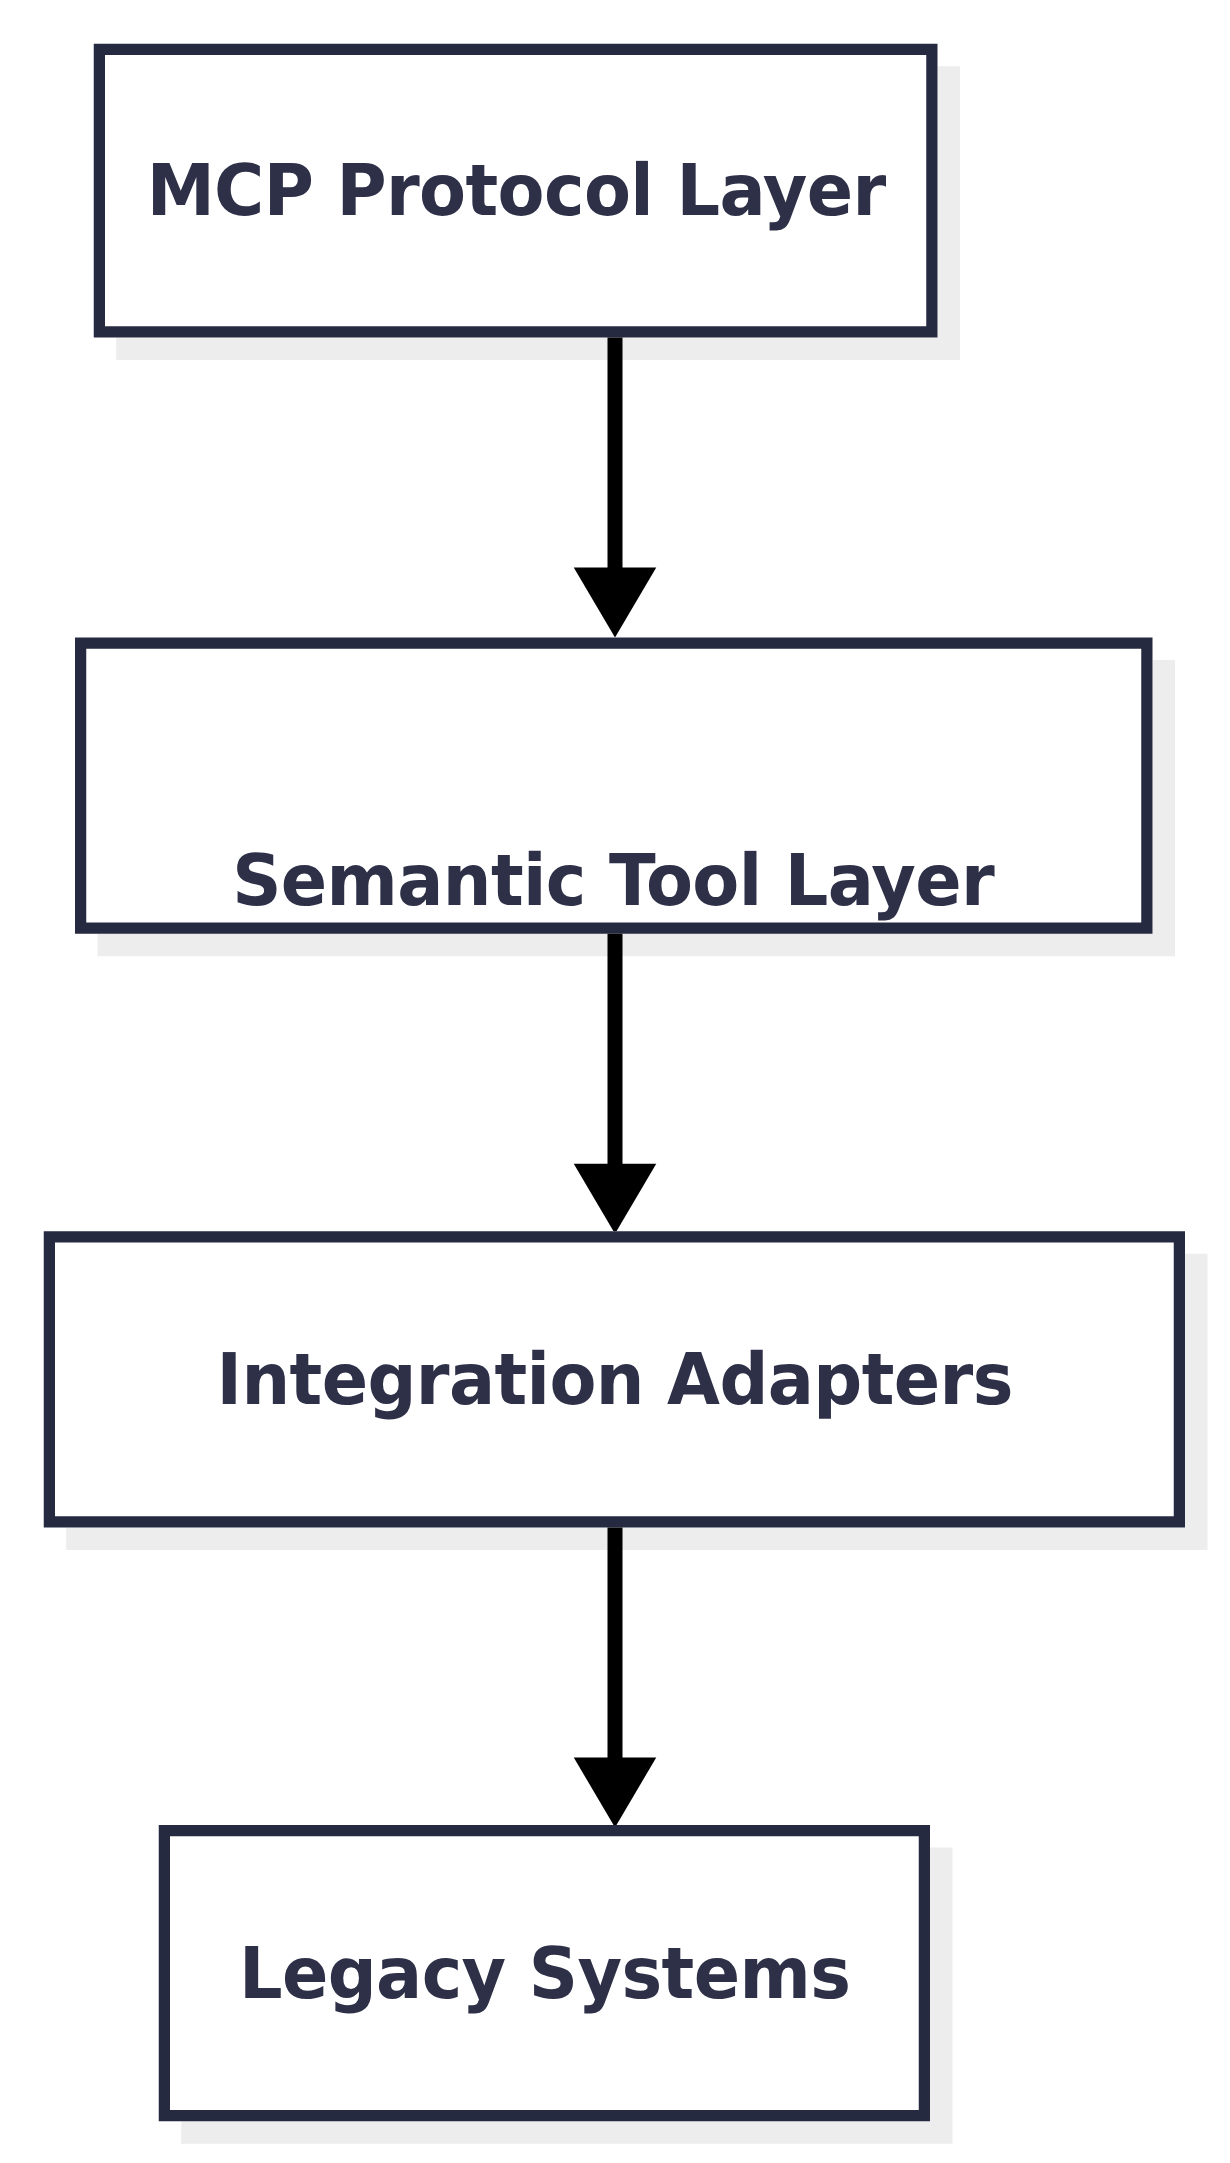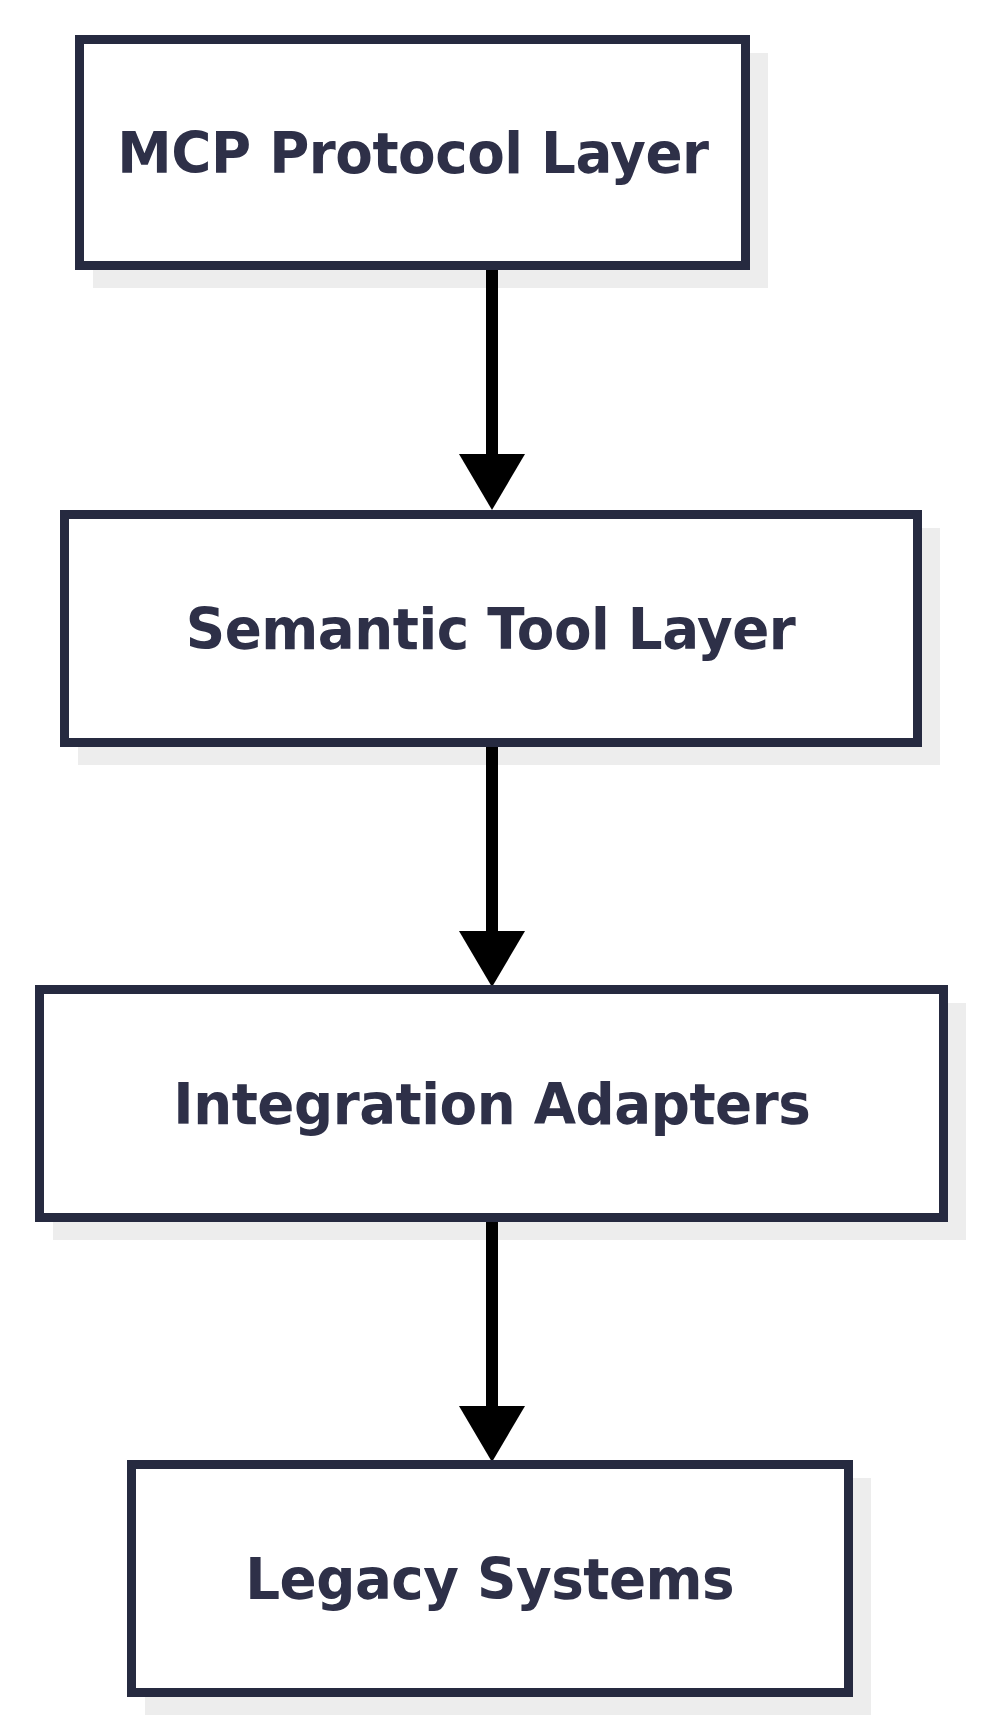--- a/index.html
+++ b/index.html
@@ -27,23 +27,23 @@
   }
   .node .label {
     color: #2e3048;
     font-size: 57px;
     font-weight: 600;
     letter-spacing: -0.5px;
     white-space: nowrap;
     transform: scaleX(0.96);
   }
   #node-mcp        { left: 75px;  top: 35px;   width: 675px; height: 235px; }
-  #node-semantic   { left: 60px;  top: 510px;  width: 862px; height: 237px; }
+  #node-semantic   { left: 60px;  top: 510px;  width: 862px; height: 237px; align-items: flex-end; }
   #node-adapters   { left: 35px;  top: 985px;  width: 913px; height: 237px; }
-  #node-legacy     { left: 127px; top: 1460px; width: 726px; height: 237px; }
+  #node-legacy     { left: 127px; top: 1460px; width: 617px; height: 237px; }
 
   .arrow-shaft {
     position: absolute;
     left: 486px;
     width: 12px;
     background: #000000;
   }
   .arrow-head {
     position: absolute;
     left: 459px;

